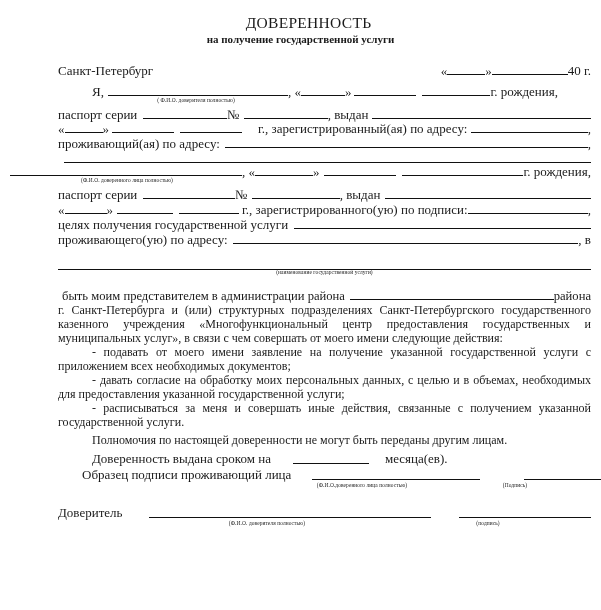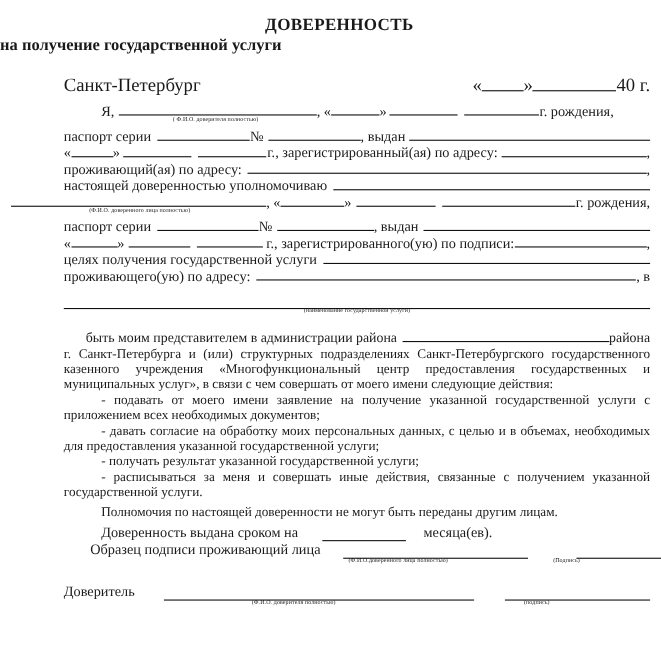--- a/index.html
+++ b/index.html
@@ -21,29 +21,30 @@
     width: 601px;
     height: 610px;
     background: #ffffff;
     box-sizing: border-box;
     padding: 0;
   }
 
   
   .doc-title {
     text-align: center;
-    font-weight: bold;
+    font-weight: normal;
     font-size: 15.5px;
     letter-spacing: 0.3px;
     margin: 14px 0 0 16px;
     line-height: 1.12;
   }
   .doc-subtitle {
+    text-align: center;
     font-weight: bold;
-    font-size: 15px;
+    font-size: 11px;
     margin: 2px 0 0 0;
     line-height: 1.12;
   }
 
   
   .body-area {
     margin: 0;
     padding: 0 10px 0 58px;
     font-size: 13px;
     line-height: 1.02;
@@ -90,21 +91,21 @@
     margin: 0;
     padding: 0;
     height: 8px;
   }
 
   
   .header-line {
     display: flex;
     align-items: baseline;
     padding: 0 10px 0 58px;
-    font-size: 17px;
+    font-size: 13px;
     margin-top: 16px;
   }
   .header-spacer { flex: 1 1 auto; }
 
   
   .para {
     text-align: justify;
     text-justify: inter-word;
     font-size: 12px;
     line-height: 1.17;
@@ -114,21 +115,21 @@
   }
   .para-indent { text-indent: 34px; }
   .para-bullet { text-indent: 34px; }
 
   .gap-sm { height: 4px; }
   .gap-md { height: 9px; }
 
   
   .sig-row {
     display: flex;
-    align-items: flex-end;
+    align-items: flex-start;
     white-space: nowrap;
     padding: 0 10px 0 80px;
     font-size: 13px;
     gap: 16px;
   }
 </style>
 </head>
 <body>
 
 <div class="page">
@@ -174,33 +175,32 @@
       <span class="txt">, выдан</span>
       <span class="fill-grow" style="margin-left:4px"></span>
     </div>
 
     <div class="row">
       <span class="txt">«</span>
       <span class="fill" style="width:38px"></span>
       <span class="txt">»</span>
       <span class="fill" style="width:62px;margin-left:3px"></span>
       <span class="fill" style="width:62px;margin-left:6px"></span>
-      <span class="txt" style="margin-left:1px">г., зарегистрированный(ая) по адресу:</span>
+      <span class="txt" style="margin-left:16px">г., зарегистрированный(ая) по адресу:</span>
       <span class="fill-grow" style="margin-left:4px"></span>
       <span class="txt">,</span>
     </div>
 
     <div class="row">
       <span class="txt">проживающий(ая) по адресу:</span>
       <span class="fill-grow" style="margin-left:5px"></span>
       <span class="txt">,</span>
     </div>
 
     <div class="row">
-      <span class="txt">настоящей доверенностью уполномочиваю</span>
       <span class="fill-grow" style="margin-left:6px"></span>
     </div>
   </div>
 
   <div class="body-area" style="padding-left:10px">
 
     <div class="row">
       <span class="fill" style="width:232px"></span>
       <span class="txt">, </span>
       <span class="txt">«</span>
@@ -251,33 +251,32 @@
     <div class="row" style="padding-left:48px">
       <span class="fill-grow"></span>
     </div>
     <div class="cap-row" style="padding-left:48px;justify-content:center">
       <span class="cap">(наименование государственной услуги)</span>
     </div>
   </div>
 
   <div class="gap-md"></div>
 
-  <div class="body-area" style="padding-left:78px;padding-right:10px">
+  <div class="body-area" style="padding-left:62px;padding-right:10px">
     <div class="row">
       <span class="txt" style="font-size:12.6px">быть моим представителем в администрации района</span>
       <span class="fill-grow" style="margin-left:5px"></span>
       <span class="txt" style="font-size:12.6px">района</span>
     </div>
   </div>
 
   <div class="para">г. Санкт-Петербурга и (или) структурных подразделениях Санкт-Петербургского государственного казенного учреждения «Многофункциональный центр предоставления государственных и муниципальных услуг», в связи с чем совершать от моего имени следующие действия:</div>
 
   <div class="para para-bullet">-  подавать от моего имени заявление на получение указанной государственной услуги с приложением всех необходимых документов;</div>
   <div class="para para-bullet">-  давать согласие на обработку моих персональных данных, с целью и в объемах, необходимых для предоставления указанной государственной услуги;</div>
-  <div class="para para-bullet" style="text-align:left">- получать результат указанной государственной услуги;</div>
   <div class="para para-bullet">-  расписываться за меня и совершать иные действия, связанные с получением указанной государственной услуги.</div>
 
   <div class="gap-sm"></div>
 
   <div class="para para-indent">Полномочия по настоящей доверенности не могут быть переданы другим лицам.</div>
 
   <div class="gap-sm"></div>
 
   <div class="sig-row" style="padding-left:92px">
     <span class="txt">Доверенность выдана сроком на</span>

